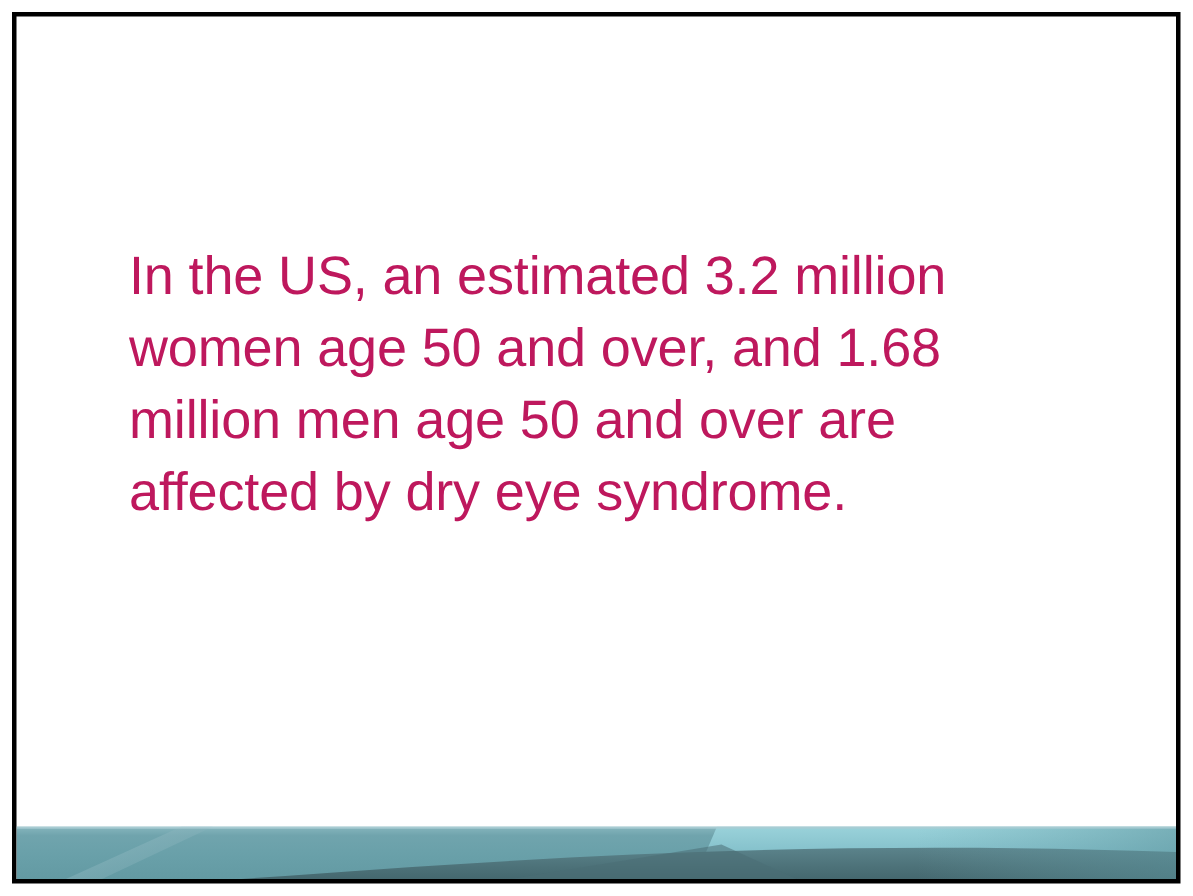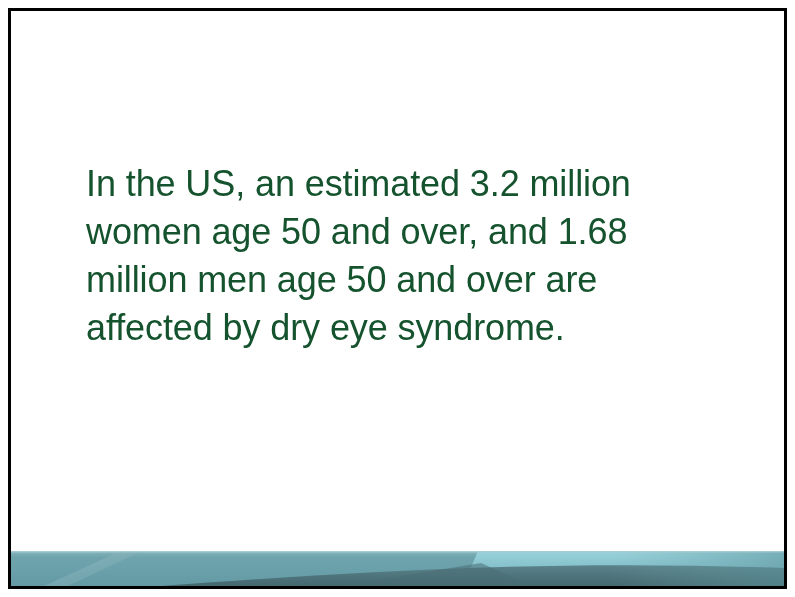--- a/index.html
+++ b/index.html
@@ -44,21 +44,21 @@
     top: 149px;
     width: 620px;
   }
 
   .body-text {
     margin: 0;
     font-family: "Liberation Sans", sans-serif;
     font-size: 36px;
     line-height: 48px;
     font-weight: 400;
-    color: #14532d;
+    color: #be185d;
     letter-spacing: -0.1px;
     text-align: left;
     white-space: pre-wrap;
   }
 
   
   .footer-band {
     position: absolute;
     left: 0;
     right: 0;

